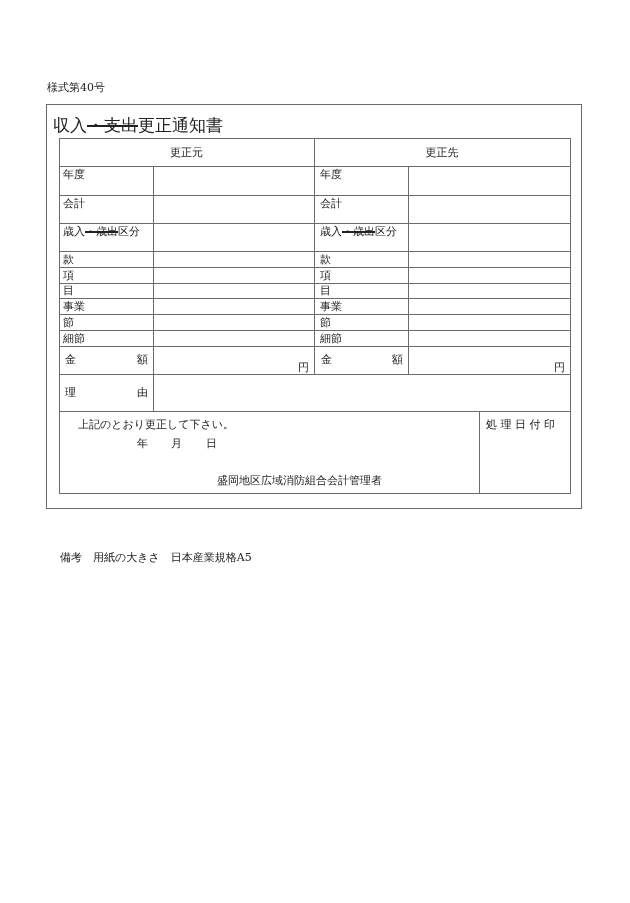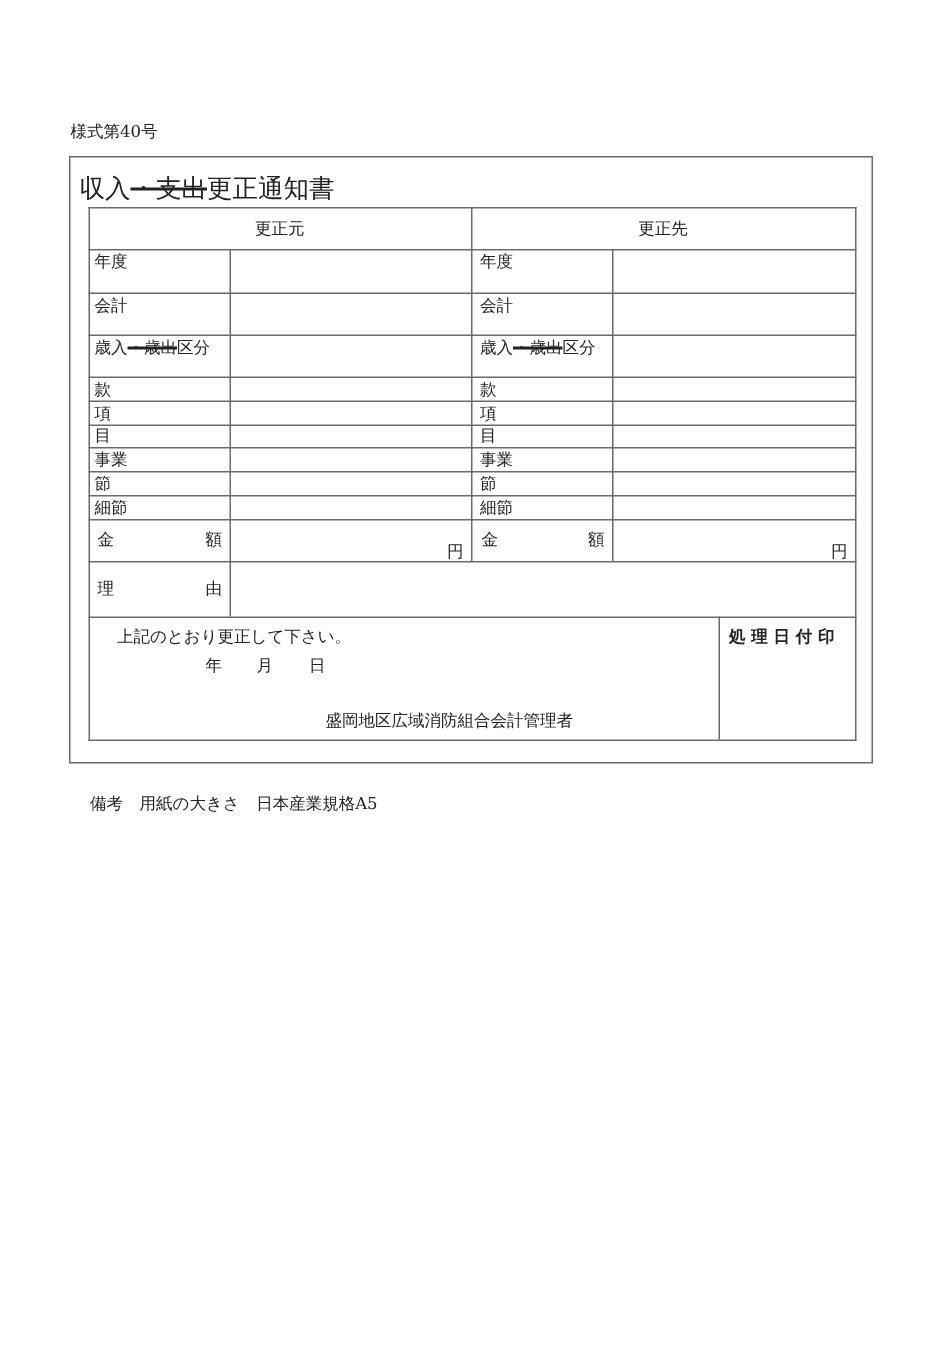--- a/index.html
+++ b/index.html
@@ -11,21 +11,21 @@
   .abs { position: absolute; }
   .form-no { left: 47px; top: 80px; font-size: 11px; text-align: right; }
   .outer { left: 46px; top: 104px; width: 536px; height: 405px; border: 1px solid #6b6b6b; box-sizing: border-box; }
   .title { left: 53px; top: 114px; font-size: 17px; white-space: nowrap; }
   .strike { text-decoration: line-through; text-decoration-thickness: 1.5px; }
   .line { position: absolute; background: #6b6b6b; }
   .h { height: 1px; }
   .v { width: 1px; }
   .lbl { position: absolute; font-size: 11px; white-space: nowrap; line-height: 13px; }
   .center { text-align: center; }
-  .remark { left: 60px; top: 528px; font-size: 11px; white-space: nowrap; word-spacing: 6px; }
+  .remark { left: 60px; top: 550px; font-size: 11px; white-space: nowrap; word-spacing: 6px; }
 </style>
 </head>
 <body>
 
 <div class="abs form-no">様式第40号</div>
 
 <div class="abs outer"></div>
 
 <div class="abs title">
   <span>収入</span><span class="strike">・支出</span><span>更正通知書</span>
@@ -84,16 +84,16 @@
   <div class="lbl" style="left:320px; top:332px;">細節</div>
   <div class="lbl" style="left:321px; top:353px;">金</div>
   <div class="lbl" style="left:392px; top:353px;">額</div>
   <div class="lbl" style="left:554px; top:361px;">円</div>
 
   <div class="lbl" style="left:78px; top:418px;text-align:center;">上記のとおり更正して下さい。</div>
   <div class="lbl" style="left:137px; top:437px;">年</div>
   <div class="lbl" style="left:171px; top:437px;">月</div>
   <div class="lbl" style="left:206px; top:437px;">日</div>
   <div class="lbl" style="left:217px; top:474px;">盛岡地区広域消防組合会計管理者</div>
-  <div class="lbl" style="left:486px; top:418px;font-weight:bold;">処 理 日 付 印</div>
+  <div class="lbl" style="left:486px; top:418px;">処 理 日 付 印</div>
 </div>
 
 <div class="abs remark">備考　用紙の大きさ　日本産業規格A5</div>
 
 </body></html>

